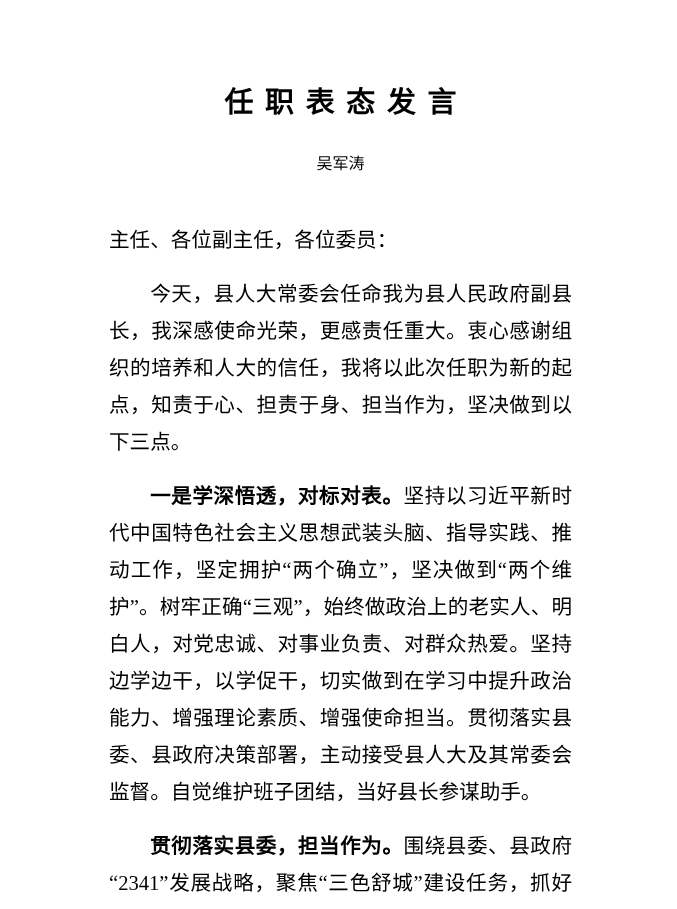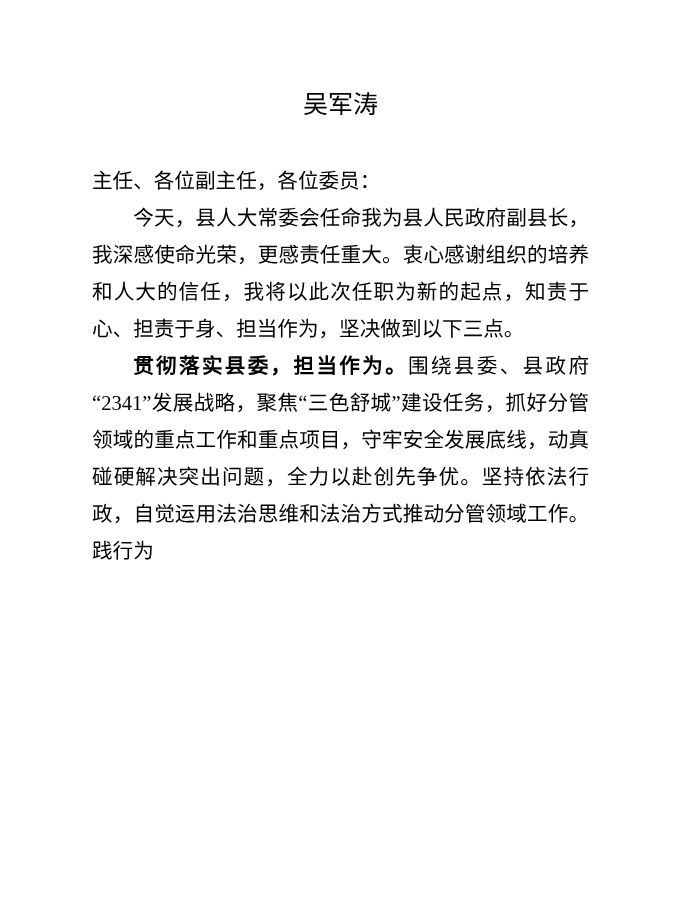--- a/index.html
+++ b/index.html
@@ -22,54 +22,56 @@
     margin: 0;
     text-align: center;
     font-size: 29px;
     line-height: 35px;
     font-weight: 700;
     letter-spacing: 0.4em;
     padding-left: 0.4em; 
     white-space: nowrap;
   }
   .author {
-    margin-top: 6px;
+    margin-top: 30px;
     text-align: center;
-    font-size: 25px;
+    font-size: 16px;
     line-height: 28px;
     font-weight: 400;
   }
   .body-text {
     margin-top: 44px;
     font-size: 20.6px;
     line-height: 37px;
     text-align: justify;
   }
   .body-text p {
-    margin: 0;
+    margin: 17px;
     padding: 0;
   }
   .salutation {
     text-indent: 0;
   }
   .para {
     text-indent: 2em;
   }
   .para .lead {
     font-weight: 700;
   }
 </style>
 </head>
 <body>
 
 <div class="page">
+  <h1 class="title">任职表态发言</h1>
 
   <div class="author">吴军涛</div>
 
   <div class="body-text">
     <p class="salutation">主任、各位副主任，各位委员：</p>
 
     <p class="para"><span class="lead"></span><span>今天，县人大常委会任命我为县人民政府副县长，我深感使命光荣，更感责任重大。衷心感谢组织的培养和人大的信任，我将以此次任职为新的起点，知责于心、担责于身、担当作为，坚决做到以下三点。</span></p>
 
+    <p class="para"><span class="lead">一是学深悟透，对标对表。</span><span>坚持以习近平新时代中国特色社会主义思想武装头脑、指导实践、推动工作，坚定拥护“两个确立”，坚决做到“两个维护”。树牢正确“三观”，始终做政治上的老实人、明白人，对党忠诚、对事业负责、对群众热爱。坚持边学边干，以学促干，切实做到在学习中提升政治能力、增强理论素质、增强使命担当。贯彻落实县委、县政府决策部署，主动接受县人大及其常委会监督。自觉维护班子团结，当好县长参谋助手。</span></p>
 
     <p class="para"><span class="lead">贯彻落实县委，担当作为。</span><span>围绕县委、县政府“2341”发展战略，聚焦“三色舒城”建设任务，抓好分管领域的重点工作和重点项目，守牢安全发展底线，动真碰硬解决突出问题，全力以赴创先争优。坚持依法行政，自觉运用法治思维和法治方式推动分管领域工作。践行为</span></p>
   </div>
 </div>
 
 </body></html>

